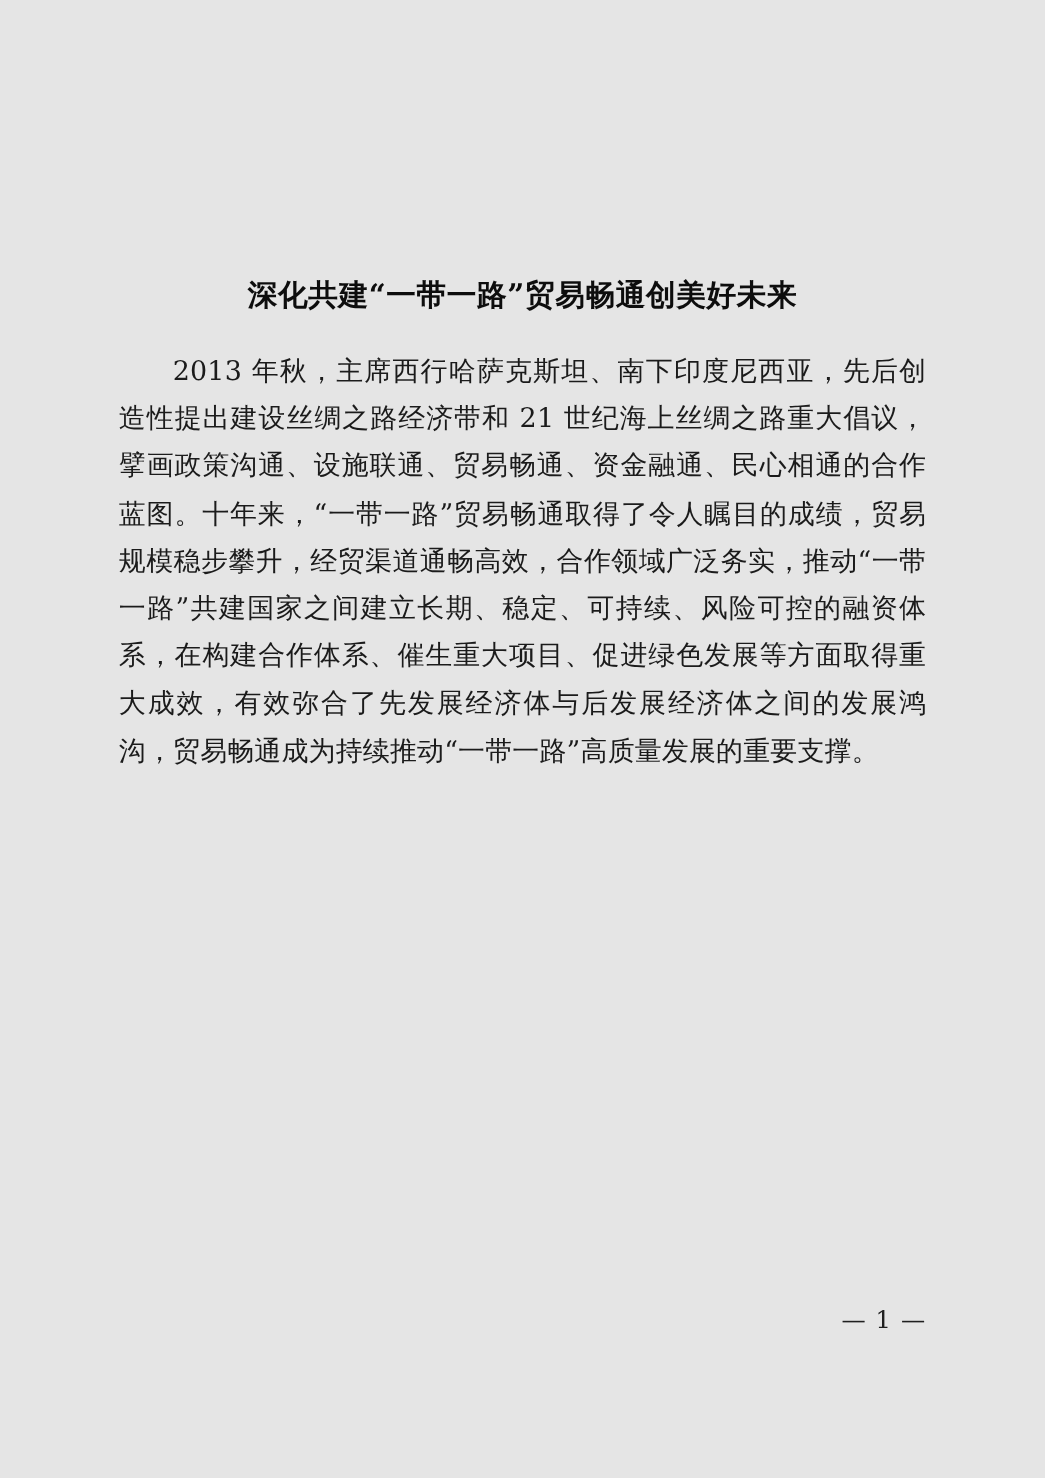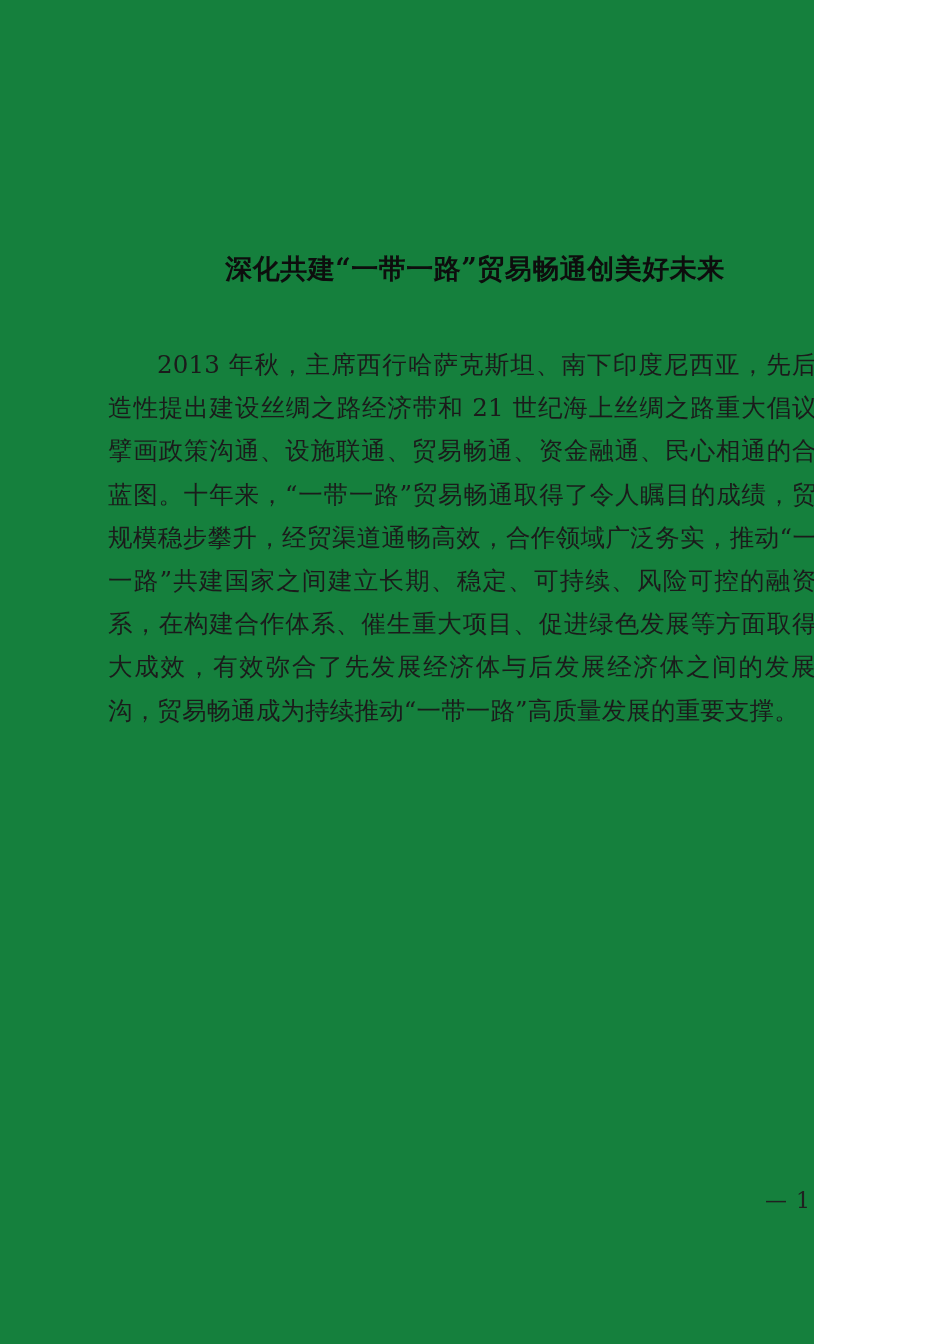--- a/index.html
+++ b/index.html
@@ -3,23 +3,23 @@
 <meta charset="utf-8">
 <style>
   html, body {
     margin: 0;
     padding: 0;
     background: #ffffff;
   }
 
   .page {
     position: relative;
-    width: 814px;
+    width: 950px;
     height: 1344px;
-    background: #15803d;
+    background: #e5e5e5;
     overflow: hidden;
     box-sizing: border-box;
   }
 
   
   .doc-title {
     position: absolute;
     top: 232px;
     left: 0;
     width: 950px;
@@ -29,21 +29,21 @@
     font-size: 27px;
     line-height: 38px;
     color: #0d0d0d;
     letter-spacing: 0.5px;
     white-space: nowrap;
   }
 
   
   .body-block {
     position: absolute;
-    top: 343px;
+    top: 315px;
     left: 108px;
     width: 734px;
   }
 
   .para {
     font-family: "DejaVu Serif", "Liberation Serif", serif;
     font-size: 24.5px;
     line-height: 43.2px;
     color: #1b1b1b;
     text-align: justify;

